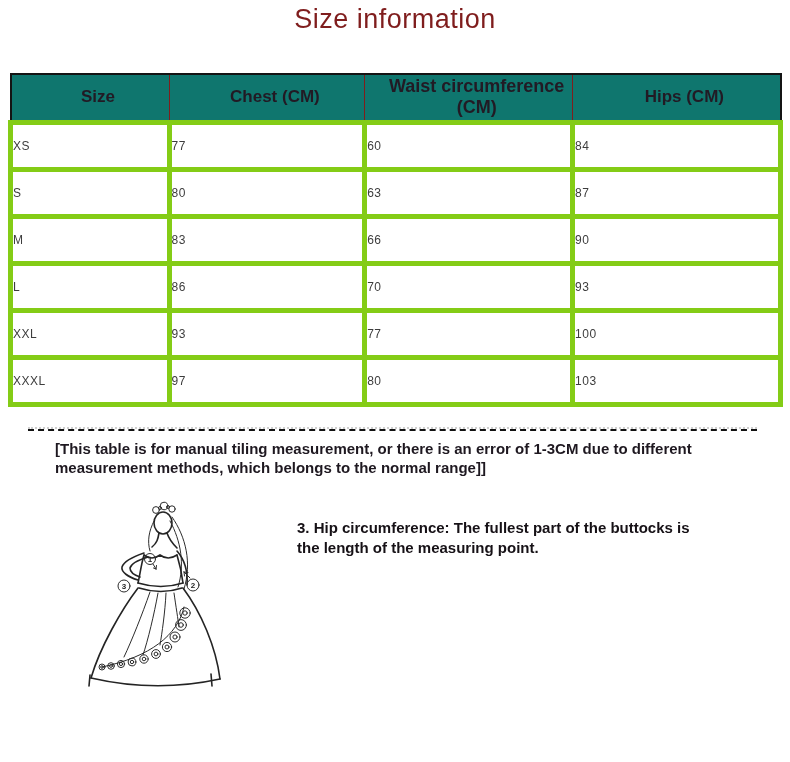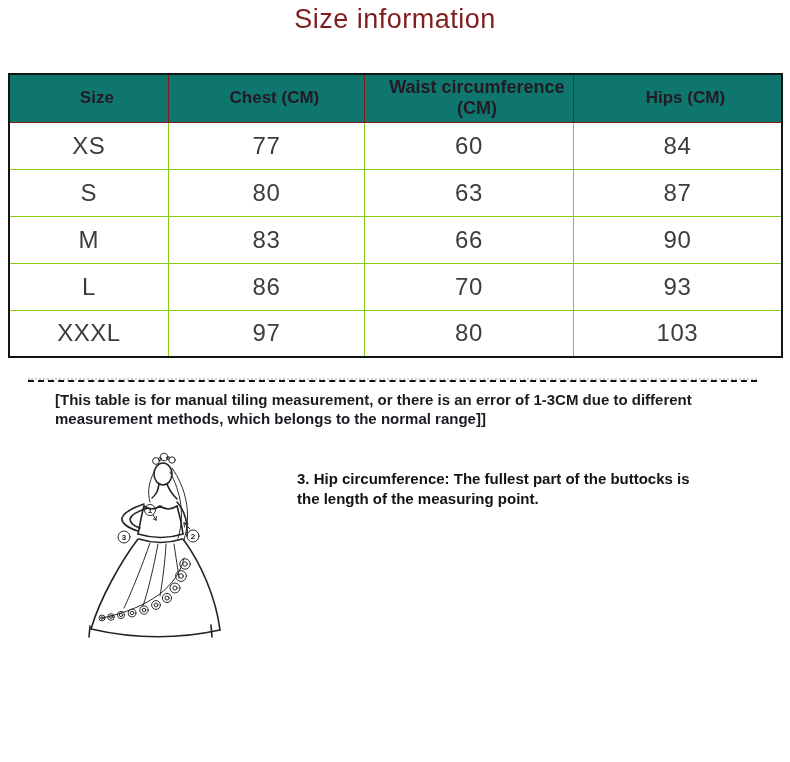--- a/index.html
+++ b/index.html
@@ -31,26 +31,25 @@
     font-size: 17px;
     font-weight: bold;
     color: #221a24;
     border: 1px solid #7f1d1d;
     text-align: center;
     padding-left: 16px;
   }
   .size-table th.col-waist { font-size: 18px; }
   .size-table td {
     height: 47px;
-    font-size: 24px;
+    font-size: 12px;
     font-weight: normal;
     color: #3d3d3d;
     letter-spacing: 0.5px;
-    border: 1px solid #84cc16;
-    text-align: center;
+    border: 5px solid #84cc16;
     background: #ffffff;
   }
   col.c-size  { width: 20.6%; }
   col.c-chest { width: 25.4%; }
   col.c-waist { width: 27.0%; }
   col.c-hips  { width: 27.0%; }
   .separator {
     margin: 20px 33px 0 28px;
     height: 3px;
     border-top: 2px dotted #cfcfcf;
@@ -147,20 +146,26 @@
       <td>M</td>
       <td>83</td>
       <td>66</td>
       <td>90</td>
     </tr>
     <tr>
       <td>L</td>
       <td>86</td>
       <td>70</td>
       <td>93</td>
+    </tr>
+    <tr>
+      <td>XXL</td>
+      <td>93</td>
+      <td>77</td>
+      <td>100</td>
     </tr>
     <tr>
       <td>XXXL</td>
       <td>97</td>
       <td>80</td>
       <td>103</td>
     </tr>
   </tbody>
 </table>
 

